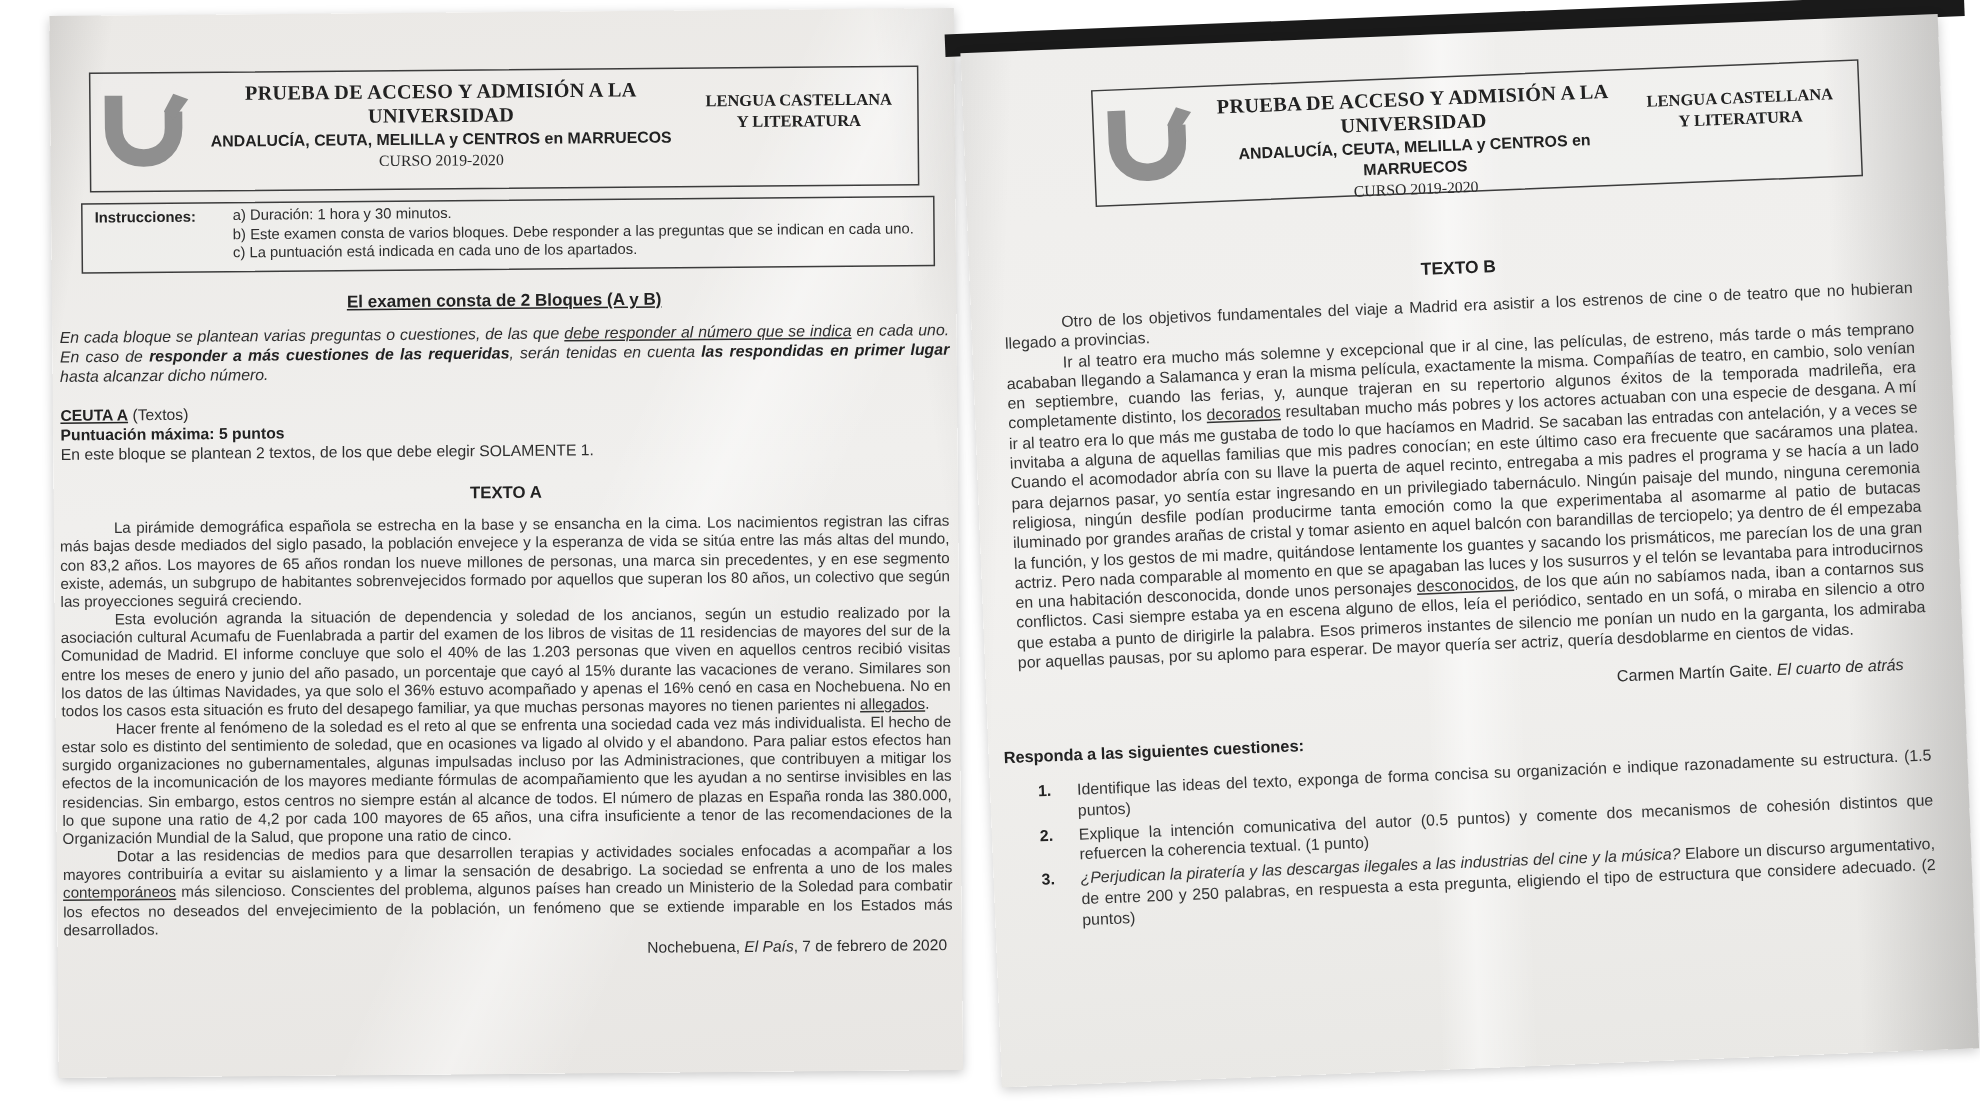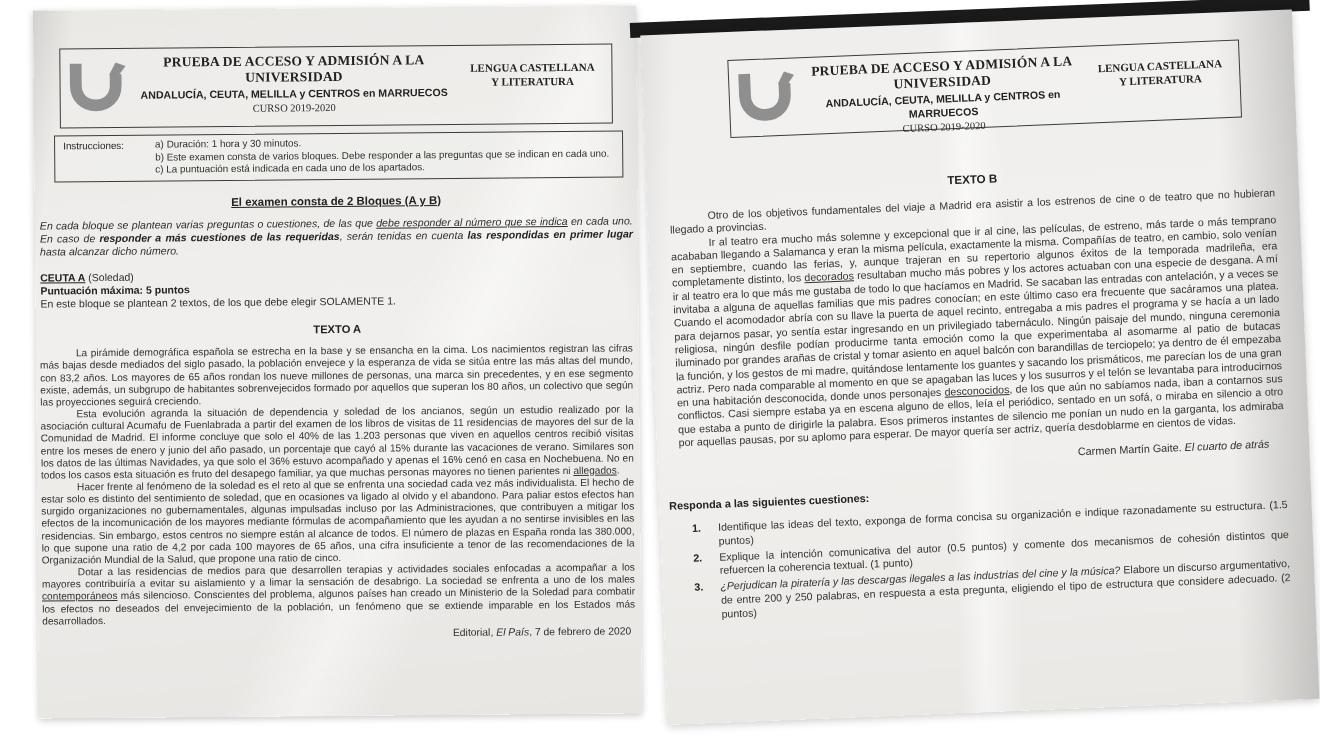--- a/index.html
+++ b/index.html
@@ -68,21 +68,21 @@
     font-family:"Liberation Serif", serif;font-weight:bold;
     font-size:11px;line-height:14px;color:#222;
   }
 
   
   .instr{
     display:flex;border:1px solid #3c3c3c;
     margin:7px 14px 0 20px;padding:3px 6px 4px 8px;
     background:rgba(255,255,255,0.10);
   }
-  .instr-label{font-weight:normal;font-size:9.9px;width:92px;flex:none;padding-top:1px;color:#222;}
+  .instr-label{font-weight:bold;font-size:9.9px;width:92px;flex:none;padding-top:1px;color:#222;}
   .instr-lines{flex:1;font-size:9.9px;line-height:12.6px;color:#2e2e2e;}
 
   
   .exam-heading{
     text-align:center;font-weight:bold;font-size:11.4px;color:#222;
     text-decoration:underline;margin-top:15px;
   }
   .intro{
     margin:10px 5px 0 5px;font-size:10.6px;line-height:13.3px;
     text-align:justify;color:#2e2e2e;
@@ -145,33 +145,33 @@
         <div>b) Este examen consta de varios bloques. Debe responder a las preguntas que se indican en cada uno.</div>
         <div>c) La puntuación está indicada en cada uno de los apartados.</div>
       </div>
     </div>
 
     <div class="exam-heading">El examen consta de 2 Bloques (A y B)</div>
 
     <p class="intro"><span class="s-i">En cada bloque se plantean varias preguntas o cuestiones, de las que </span><span class="s-i s-u">debe responder al número que se indica</span><span class="s-i"> en cada uno. En caso de </span><span class="s-i s-b">responder a más cuestiones de las requeridas</span><span class="s-i">, serán tenidas en cuenta </span><span class="s-i s-b">las respondidas en primer lugar</span><span class="s-i"> hasta alcanzar dicho número.</span></p>
 
     <div class="bloque">
-      <div><span class="s-b s-u">CEUTA A</span><span> (Soledad)</span></div>
+      <div><span class="s-b s-u">CEUTA A</span><span> (Textos)</span></div>
       <div><span class="s-b">Puntuación máxima: 5 puntos</span></div>
       <div><span>En este bloque se plantean 2 textos, de los que debe elegir SOLAMENTE 1.</span></div>
     </div>
 
     <div class="texto-heading">TEXTO A</div>
 
     <p class="body first"><span>La pirámide demográfica española se estrecha en la base y se ensancha en la cima. Los nacimientos registran las cifras más bajas desde mediados del siglo pasado, la población envejece y la esperanza de vida se sitúa entre las más altas del mundo, con 83,2 años. Los mayores de 65 años rondan los nueve millones de personas, una marca sin precedentes, y en ese segmento existe, además, un subgrupo de habitantes sobrenvejecidos formado por aquellos que superan los 80 años, un colectivo que según las proyecciones seguirá creciendo.</span></p>
     <p class="body"><span>Esta evolución agranda la situación de dependencia y soledad de los ancianos, según un estudio realizado por la asociación cultural Acumafu de Fuenlabrada a partir del examen de los libros de visitas de 11 residencias de mayores del sur de la Comunidad de Madrid. El informe concluye que solo el 40% de las 1.203 personas que viven en aquellos centros recibió visitas entre los meses de enero y junio del año pasado, un porcentaje que cayó al 15% durante las vacaciones de verano. Similares son los datos de las últimas Navidades, ya que solo el 36% estuvo acompañado y apenas el 16% cenó en casa en Nochebuena. No en todos los casos esta situación es fruto del desapego familiar, ya que muchas personas mayores no tienen parientes ni </span><span class="s-u">allegados</span><span>.</span></p>
     <p class="body"><span>Hacer frente al fenómeno de la soledad es el reto al que se enfrenta una sociedad cada vez más individualista. El hecho de estar solo es distinto del sentimiento de soledad, que en ocasiones va ligado al olvido y el abandono. Para paliar estos efectos han surgido organizaciones no gubernamentales, algunas impulsadas incluso por las Administraciones, que contribuyen a mitigar los efectos de la incomunicación de los mayores mediante fórmulas de acompañamiento que les ayudan a no sentirse invisibles en las residencias. Sin embargo, estos centros no siempre están al alcance de todos. El número de plazas en España ronda las 380.000, lo que supone una ratio de 4,2 por cada 100 mayores de 65 años, una cifra insuficiente a tenor de las recomendaciones de la Organización Mundial de la Salud, que propone una ratio de cinco.</span></p>
     <p class="body"><span>Dotar a las residencias de medios para que desarrollen terapias y actividades sociales enfocadas a acompañar a los mayores contribuiría a evitar su aislamiento y a limar la sensación de desabrigo. La sociedad se enfrenta a uno de los males </span><span class="s-u">contemporáneos</span><span> más silencioso. Conscientes del problema, algunos países han creado un Ministerio de la Soledad para combatir los efectos no deseados del envejecimiento de la población, un fenómeno que se extiende imparable en los Estados más desarrollados.</span></p>
 
-    <div class="attrib"><span>Editorial, </span><span class="s-i">El País</span><span>, 7 de febrero de 2020</span></div>
+    <div class="attrib"><span>Nochebuena, </span><span class="s-i">El País</span><span>, 7 de febrero de 2020</span></div>
   </div>
 
   <div class="right-wrap">
     <div class="photo-strip"></div>
 
     <div class="page page-right">
 
       <div class="hdr-box">
         <div class="logo-cell">
           <svg width="58" height="54" viewBox="0 0 64 58" aria-hidden="true">

